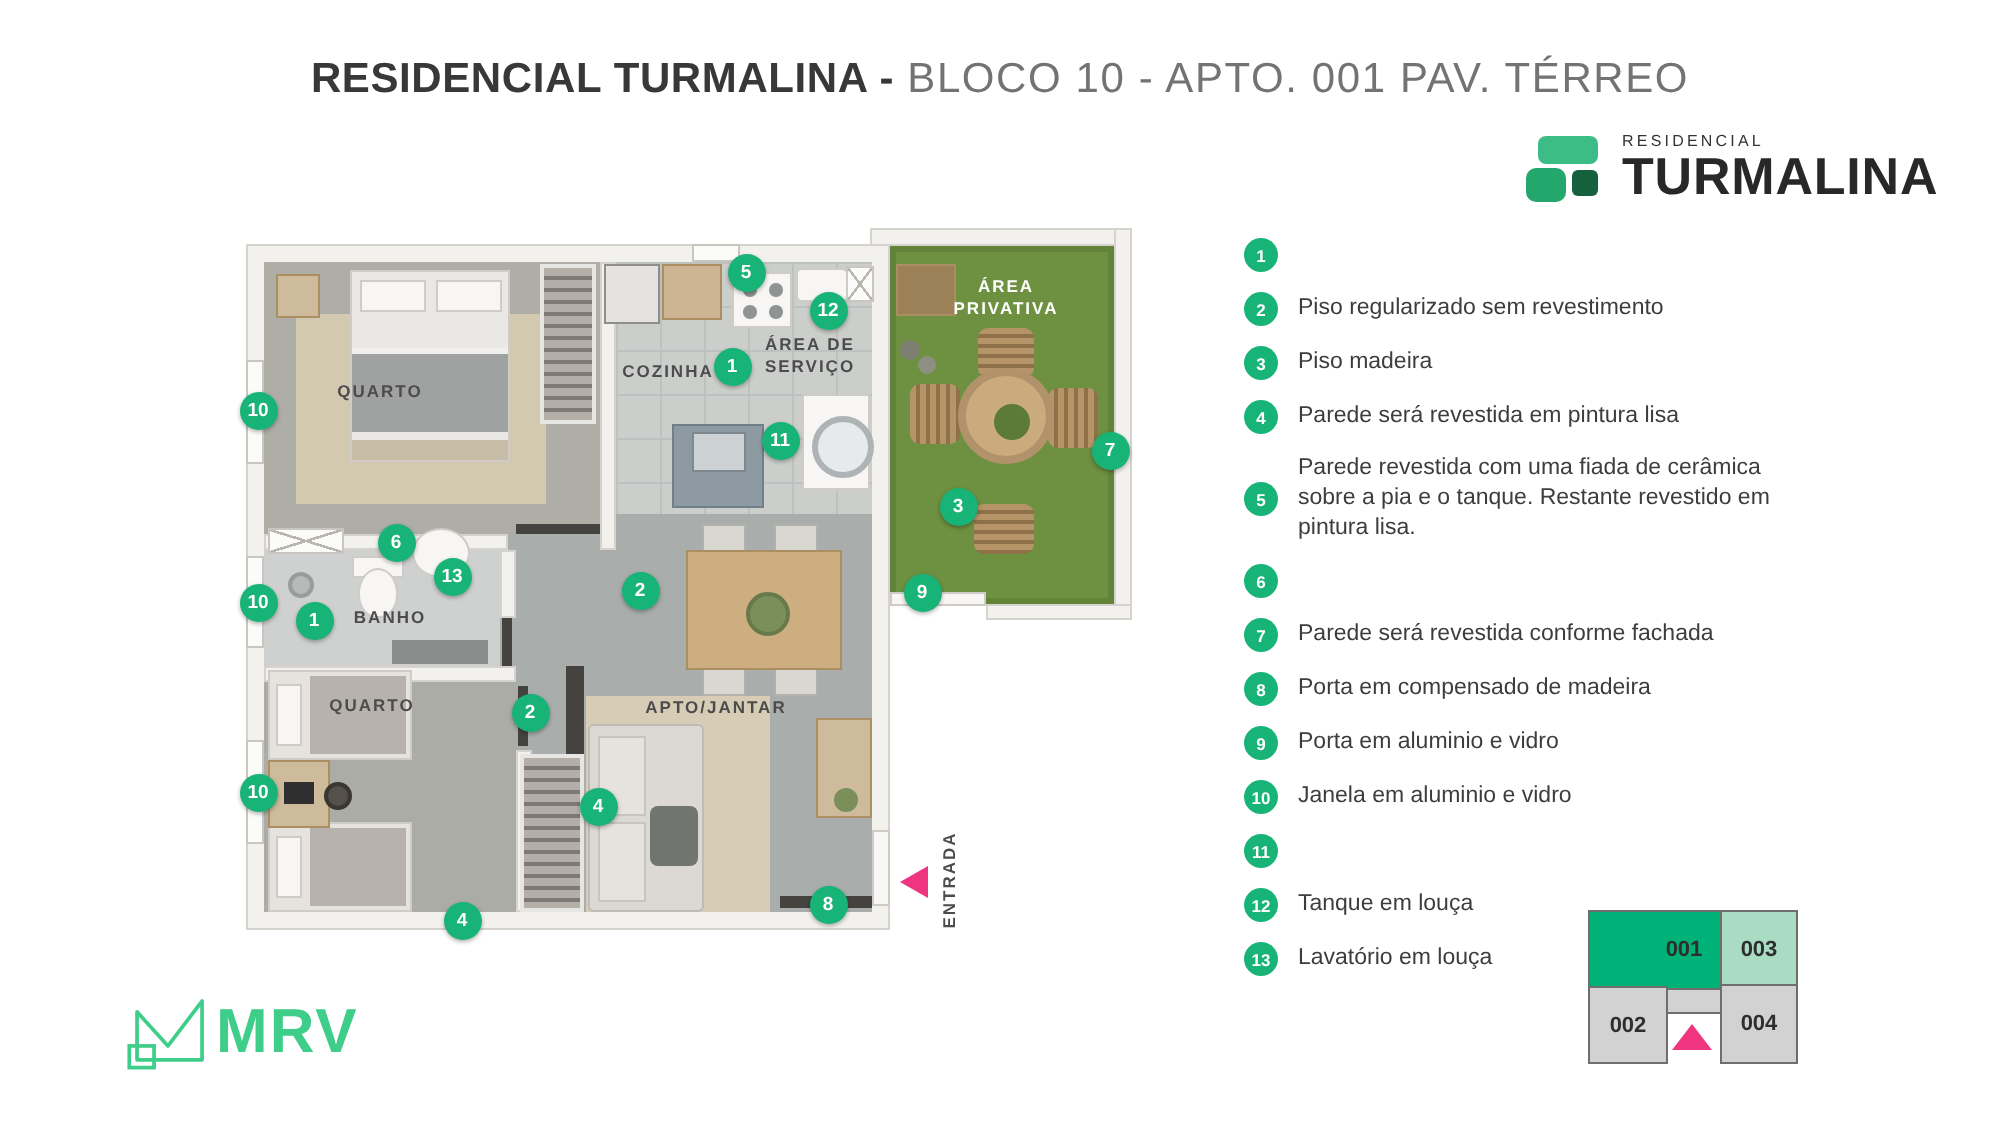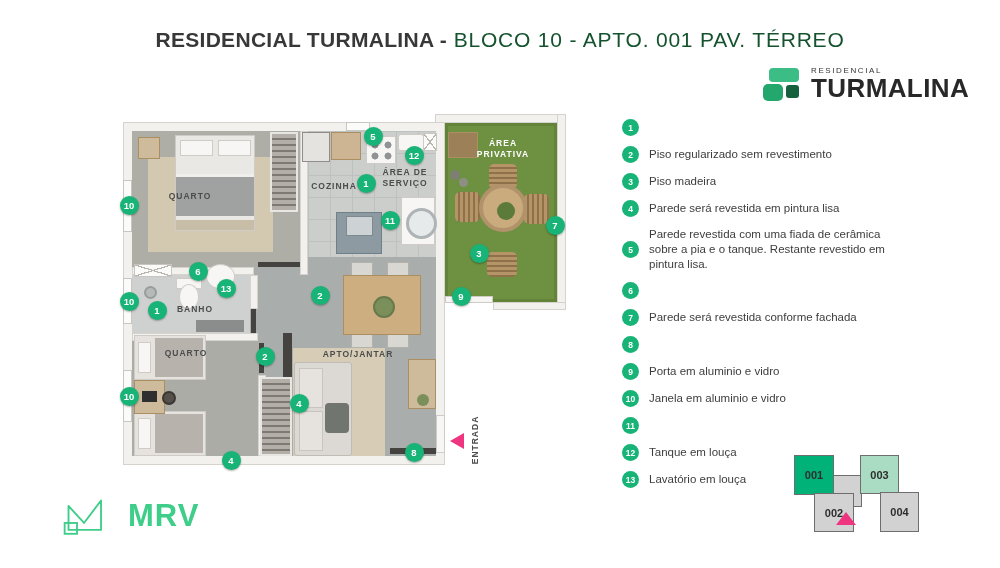--- a/index.html
+++ b/index.html
@@ -3,21 +3,21 @@
 <meta charset="utf-8">
 <style>
   html,body{margin:0;padding:0;background:#ffffff;}
   body{width:1000px;height:568px;position:relative;overflow:hidden;
        font-family:"Liberation Sans", sans-serif;-webkit-font-smoothing:antialiased;}
   .abs{position:absolute;box-sizing:border-box;}
 
   
   #header{left:0;top:28px;width:1000px;text-align:center;}
   #header .t-bold{font-size:21px;font-weight:bold;color:#383838;letter-spacing:.3px;}
-  #header .t-light{font-size:21px;font-weight:400;color:#14532d;letter-spacing:.8px;}
+  #header .t-light{font-size:21px;font-weight:400;color:#737373;letter-spacing:.8px;}
 
   
   #brand{left:763px;top:66px;width:210px;height:46px;}
   #brand .mark{left:0;top:2px;width:38px;height:34px;}
   .blk{position:absolute;border-radius:4px;}
   #brand .text{left:48px;top:0;}
   #brand .tagline{font-size:8px;font-weight:normal;letter-spacing:1.6px;color:#333;display:block;}
   #brand .bname{font-size:26px;font-weight:bold;color:#282828;letter-spacing:.4px;line-height:26px;display:block;}
 
   
@@ -48,29 +48,29 @@
   .xwin{background:
      linear-gradient(to top right,transparent 47%,#b9b6b0 47%,#b9b6b0 53%,transparent 53%),
      linear-gradient(to bottom right,transparent 47%,#b9b6b0 47%,#b9b6b0 53%,transparent 53%),#fbfbfa;}
 
   
   #unitmap{left:788px;top:450px;width:120px;height:88px;}
   .unit{position:absolute;border:1px solid #6e6e6e;display:flex;align-items:center;justify-content:center;
         font-size:11px;font-weight:bold;color:#2e2e2e;}
   .unit.green{background:#00b277;}
   .unit.mint{background:#a9dcc3;}
-  .unit.gray{background:#d2d2d2;margin-left:20px;}
+  .unit.gray{background:#d2d2d2;}
   .corridor{position:absolute;background:#d2d2d2;border:1px solid #6e6e6e;}
   .tri-up{position:absolute;width:0;height:0;border-left:10px solid transparent;
           border-right:10px solid transparent;border-bottom:13px solid #ef3480;}
   .tri-left{position:absolute;width:0;height:0;border-top:8px solid transparent;
           border-bottom:8px solid transparent;border-right:14px solid #ef3480;}
 
   
-  #mrv{left:60px;top:492px;width:160px;height:48px;display:flex;align-items:center;gap:20px;}
+  #mrv{left:60px;top:492px;width:160px;height:48px;display:flex;align-items:center;gap:0;}
   #mrv .mrv-text{font-size:31px;font-weight:bold;color:#3fcd8a;letter-spacing:1px;}
 </style>
 </head>
 <body>
 
 <div id="header" class="abs">
   <span class="t-bold">RESIDENCIAL TURMALINA -</span><span class="t-light"> BLOCO 10 - APTO. 001 PAV. TÉRREO</span>
 </div>
 
 <div id="brand" class="abs">
@@ -107,20 +107,21 @@
     </div>
     <div class="legend-item">
       <span class="badge">6</span>
     </div>
     <div class="legend-item">
       <span class="badge">7</span>
       <span class="legend-text">Parede será revestida conforme fachada</span>
     </div>
     <div class="legend-item">
       <span class="badge">8</span>
+      <span class="legend-text">Porta em compensado de madeira</span>
     </div>
     <div class="legend-item">
       <span class="badge">9</span>
       <span class="legend-text">Porta em aluminio e vidro</span>
     </div>
     <div class="legend-item">
       <span class="badge">10</span>
       <span class="legend-text">Janela em aluminio e vidro</span>
     </div>
     <div class="legend-item">
@@ -272,21 +273,21 @@
 SERVIÇO</div>
     <div class="plan-label" style="left: 77px; top: 197px; transform: translate(-50%, -50%);">BANHO</div>
     <div class="plan-label" style="left: 68px; top: 241px; transform: translate(-50%, -50%);">QUARTO</div>
     <div class="plan-label" style="left: 240px; top: 242px; transform: translate(-50%, -50%);">APTO/JANTAR</div>
     <div class="plan-label" style="left: 385px; top: 37px; transform: translate(-50%, -50%); color: rgb(255, 255, 255);">ÁREA PRIVATIVA</div>
     <div class="plan-label" style="left: 357px; top: 328px; transform: translate(-50%, -50%) rotate(-90deg);">ENTRADA</div>
   </div>
 
 <div id="unitmap" class="abs">
   <div class="corridor" style="left:44px;top:25px;width:28px;height:30px;"></div>
-  <div class="unit green" style="left:6px;top:5px;width:38px;height:38px;">
+  <div class="unit green" style="left:6px;top:5px;width:38px;height:38px;padding-left:28px;">
       <span>001</span>
     </div>
   <div class="unit gray" style="left:6px;top:43px;width:38px;height:37px;">
       <span>002</span>
     </div>
   <div class="unit mint" style="left:72px;top:5px;width:37px;height:37px;">
       <span>003</span>
     </div>
   <div class="unit gray" style="left:72px;top:42px;width:37px;height:38px;">
       <span>004</span>

